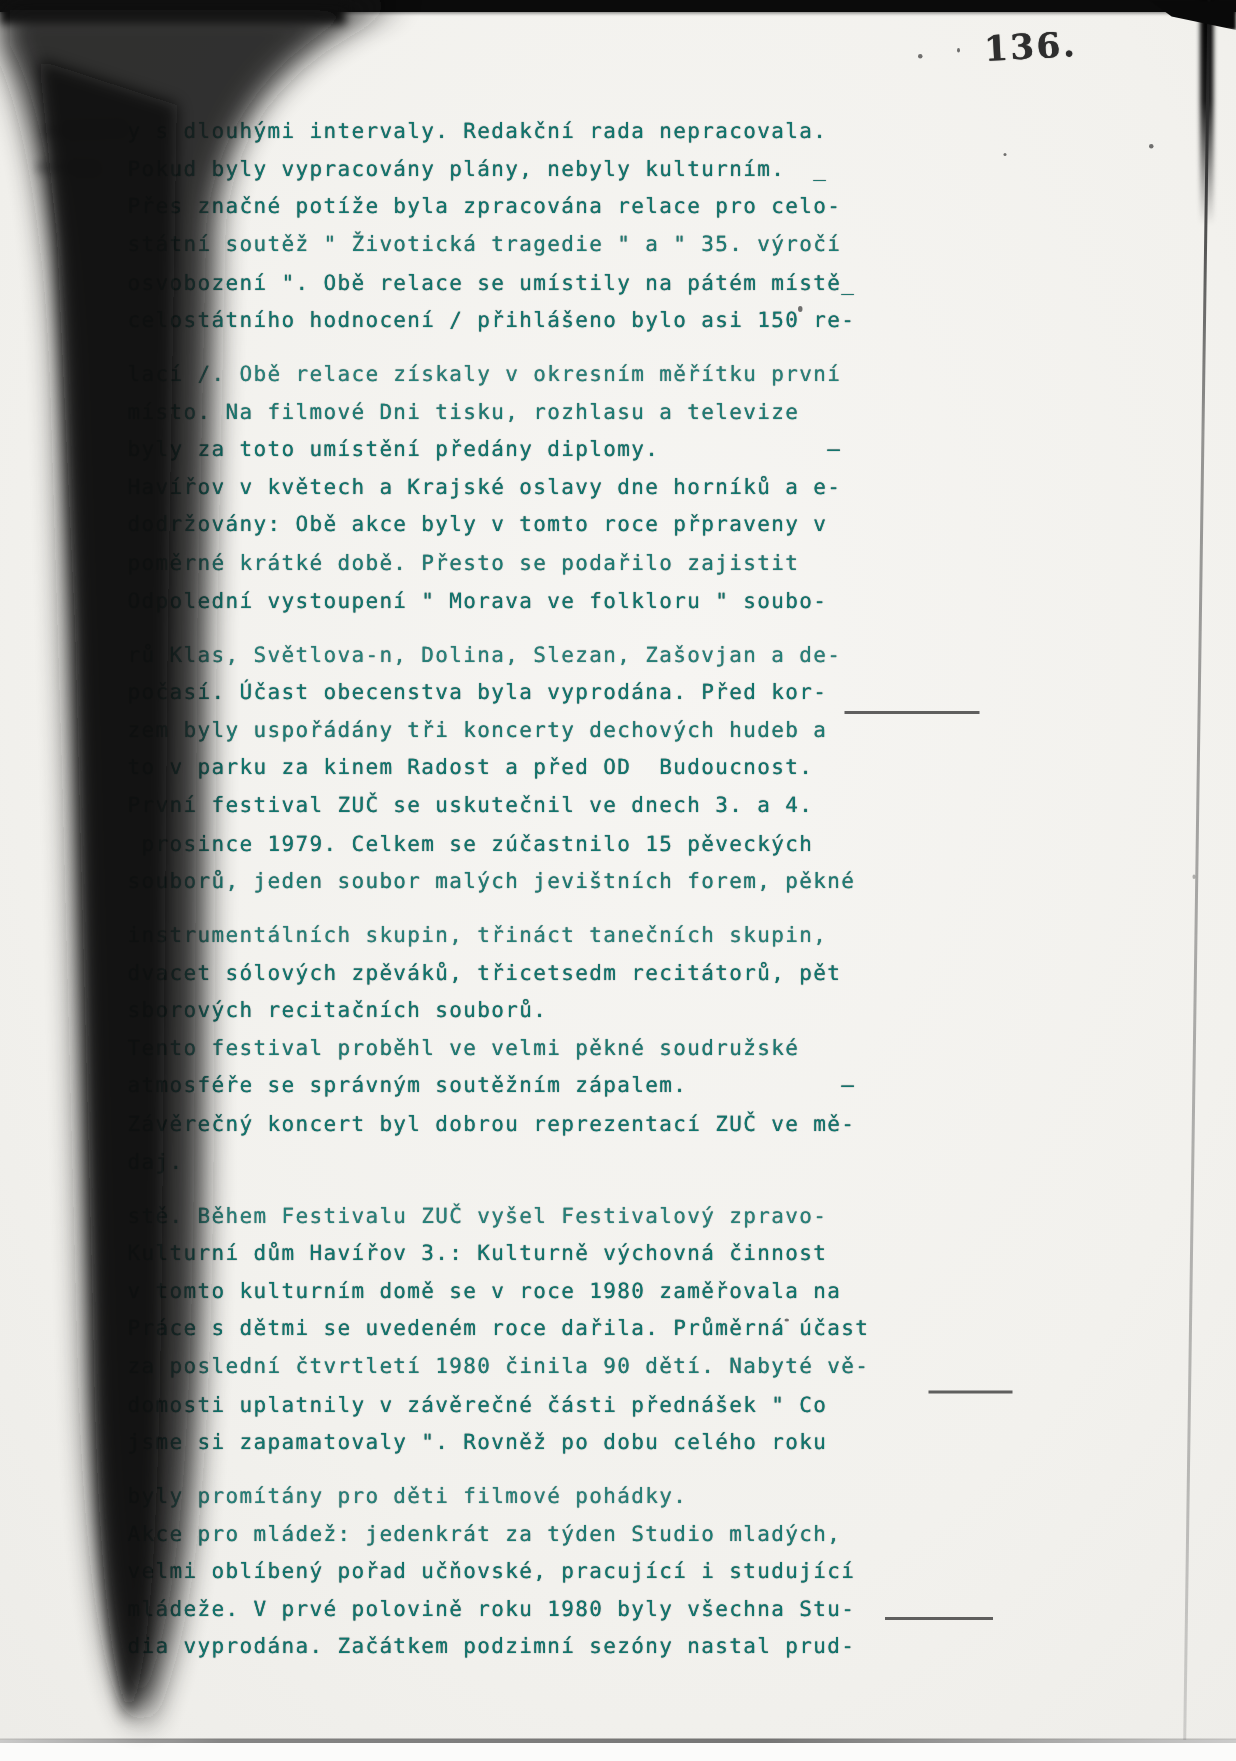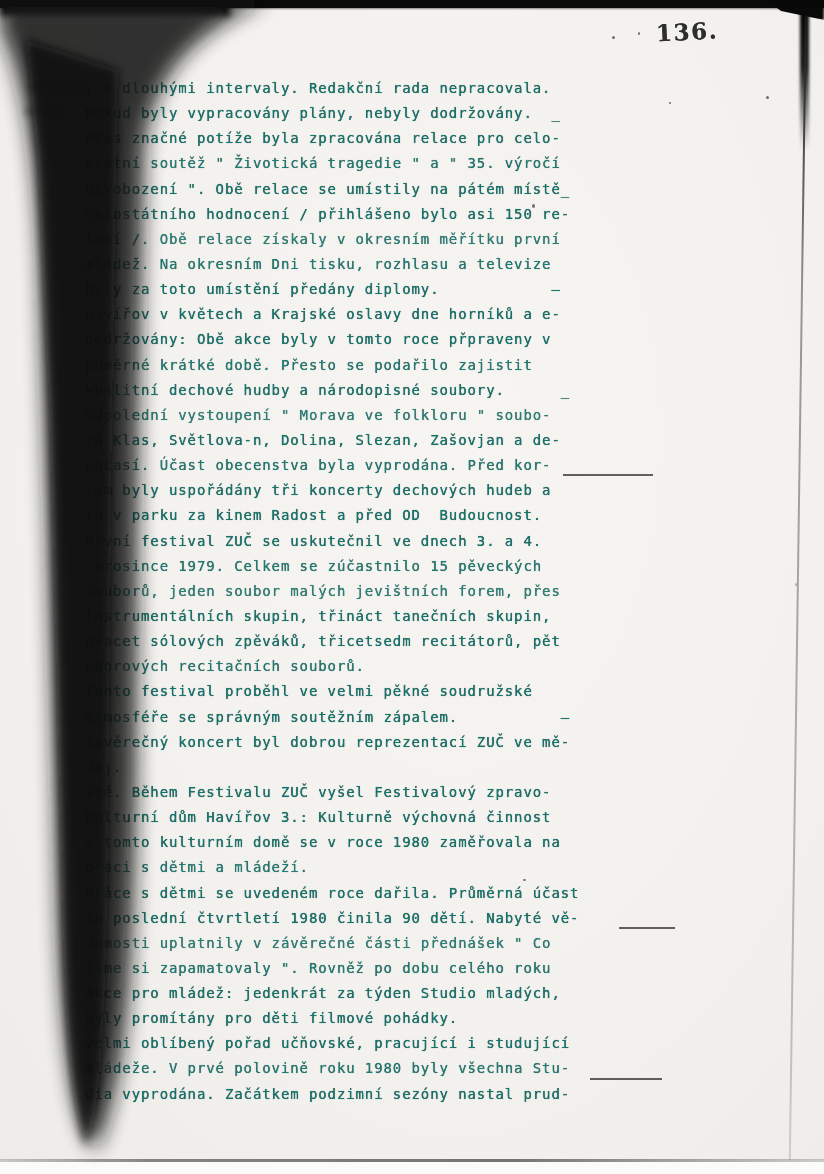--- a/index.html
+++ b/index.html
@@ -16,21 +16,21 @@
   
   .text-block{
     position:absolute;left:85px;top:76px;width:700px;z-index:1;
     font-size:14px;letter-spacing:0.9px;color:#0f766e;
     text-shadow:0 0 0.7px rgba(35,35,35,0.85);
   }
   .text-line{
     height:25.15px;line-height:25.15px;white-space:pre;
   }
   .text-line:nth-child(4n){opacity:0.94;}
-  .text-line:nth-child(7n){opacity:0.9;}
+  .text-line:nth-child(7n){opacity:0.9;margin-top:11px;}
   
   .page-number{
     position:absolute;left:656px;top:18px;z-index:2;
     font-family:"DejaVu Serif","Liberation Serif",serif;
     font-size:23px;font-weight:600;color:#2e2e2e;
     transform:rotate(-3deg);letter-spacing:1.5px;
     text-shadow:0 0 0.6px rgba(40,40,40,0.8);
   }
   
   .top-edge{position:absolute;left:0;top:0;width:824px;height:8px;background:#0b0b0b;z-index:3;box-shadow:0 1px 2px rgba(0,0,0,0.45);}
@@ -63,57 +63,55 @@
   .g1{left:28px;top:82px;width:56px;height:9px;transform:rotate(-2deg);}
   .g2{left:24px;top:108px;width:42px;height:8px;transform:rotate(1deg);}
 </style>
 </head>
 <body>
 
 <div class="paper"></div>
 
 <div class="text-block">
     <div class="text-line">y s dlouhými intervaly. Redakční rada nepracovala.</div>
-    <div class="text-line">Pokud byly vypracovány plány, nebyly dodržovány.  _</div>
+    <div class="text-line">Pokud byly vypracovány plány, nebyly kulturním.  _</div>
     <div class="text-line">Přes značné potíže byla zpracována relace pro celo-</div>
     <div class="text-line">státní soutěž " Životická tragedie " a " 35. výročí</div>
     <div class="text-line">osvobození ". Obě relace se umístily na pátém místě_</div>
     <div class="text-line">celostátního hodnocení / přihlášeno bylo asi 150 re-</div>
     <div class="text-line">lací /. Obě relace získaly v okresním měřítku první</div>
-    <div class="text-line">mládež. Na okresním Dni tisku, rozhlasu a televize</div>
+    <div class="text-line">místo. Na filmové Dni tisku, rozhlasu a televize</div>
     <div class="text-line">byly za toto umístění předány diplomy.            –</div>
     <div class="text-line">Havířov v květech a Krajské oslavy dne horníků a e-</div>
     <div class="text-line">dodržovány: Obě akce byly v tomto roce přpraveny v</div>
     <div class="text-line">poměrné krátké době. Přesto se podařilo zajistit</div>
-    <div class="text-line">kvalitní dechové hudby a národopisné soubory.      _</div>
     <div class="text-line">Odpolední vystoupení " Morava ve folkloru " soubo-</div>
     <div class="text-line">rů Klas, Světlova-n, Dolina, Slezan, Zašovjan a de-</div>
     <div class="text-line">počasí. Účast obecenstva byla vyprodána. Před kor-</div>
     <div class="text-line">zem byly uspořádány tři koncerty dechových hudeb a</div>
     <div class="text-line">to v parku za kinem Radost a před OD  Budoucnost.</div>
     <div class="text-line">První festival ZUČ se uskutečnil ve dnech 3. a 4.</div>
     <div class="text-line"> prosince 1979. Celkem se zúčastnilo 15 pěveckých</div>
-    <div class="text-line">souborů, jeden soubor malých jevištních forem, přes</div>
+    <div class="text-line">souborů, jeden soubor malých jevištních forem, pěkné</div>
     <div class="text-line">instrumentálních skupin, třináct tanečních skupin,</div>
     <div class="text-line">dvacet sólových zpěváků, třicetsedm recitátorů, pět</div>
     <div class="text-line">sborových recitačních souborů.</div>
     <div class="text-line">Tento festival proběhl ve velmi pěkné soudružské</div>
     <div class="text-line">atmosféře se správným soutěžním zápalem.           –</div>
     <div class="text-line">Závěrečný koncert byl dobrou reprezentací ZUČ ve mě-</div>
     <div class="text-line">daj.</div>
     <div class="text-line">stě. Během Festivalu ZUČ vyšel Festivalový zpravo-</div>
     <div class="text-line">Kulturní dům Havířov 3.: Kulturně výchovná činnost</div>
     <div class="text-line">v tomto kulturním domě se v roce 1980 zaměřovala na</div>
-    <div class="text-line">práci s dětmi a mládeží.</div>
     <div class="text-line">Práce s dětmi se uvedeném roce dařila. Průměrná účast</div>
     <div class="text-line">za poslední čtvrtletí 1980 činila 90 dětí. Nabyté vě-</div>
     <div class="text-line">domosti uplatnily v závěrečné části přednášek " Co</div>
     <div class="text-line">jsme si zapamatovaly ". Rovněž po dobu celého roku</div>
+    <div class="text-line">byly promítány pro děti filmové pohádky.</div>
     <div class="text-line">Akce pro mládež: jedenkrát za týden Studio mladých,</div>
-    <div class="text-line">byly promítány pro děti filmové pohádky.</div>
     <div class="text-line">velmi oblíbený pořad učňovské, pracující i studující</div>
     <div class="text-line">mládeže. V prvé polovině roku 1980 byly všechna Stu-</div>
     <div class="text-line">dia vyprodána. Začátkem podzimní sezóny nastal prud-</div>
   </div>
 
 <div class="page-number">136.</div>
 
 <div class="underline-mark um-1"></div>
 <div class="underline-mark um-2"></div>
 <div class="underline-mark um-3"></div>

